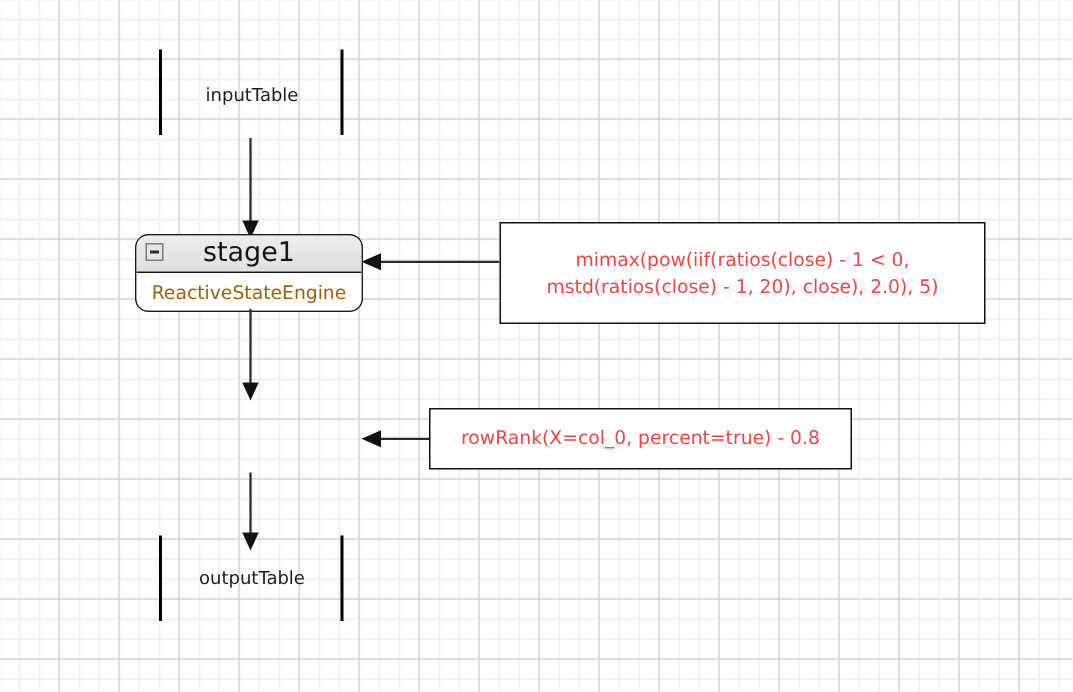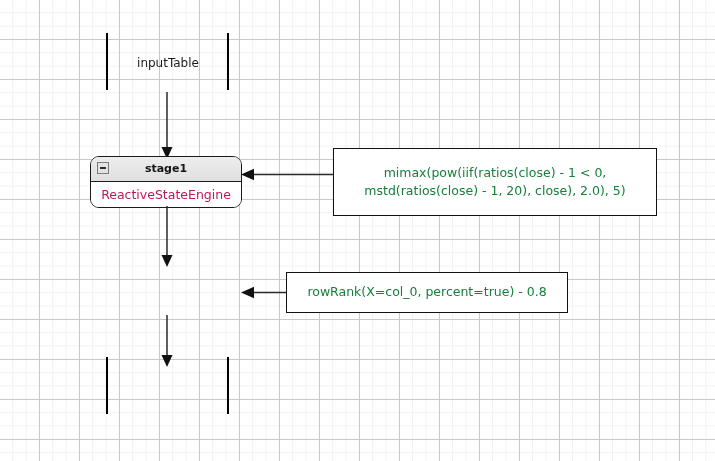--- a/index.html
+++ b/index.html
@@ -54,23 +54,22 @@
     box-sizing: border-box;
     overflow: hidden;
   }
   .stage-header {
     position: relative;
     height: 24px;
     line-height: 24px;
     background: linear-gradient(to bottom, #ededed 0%, #e0e0e0 100%);
     border-bottom: 1.6px solid #1a1a1a;
     text-align: center;
-    font-size: 11px;
+    font-size: 18px;
     color: #151515;
-    font-weight: bold;
   }
   .collapse-box {
     position: absolute;
     left: 6px;
     top: 5px;
     width: 12px;
     height: 12px;
     border: 1px solid #7d7d7d;
     background: #e4e4e4;
     box-sizing: border-box;
@@ -82,37 +81,37 @@
     top: 4px;
     width: 6px;
     height: 1.5px;
     background: #2c2c2c;
   }
   .stage-body {
     height: 25px;
     line-height: 25px;
     text-align: center;
     font-size: 12.5px;
-    color: #be185d;
+    color: #a16207;
     background: #ffffff;
     white-space: nowrap;
   }
 
   
   .expr-box {
     position: absolute;
     border: 1.6px solid #111111;
     background: #ffffff;
     box-sizing: border-box;
     display: flex;
     align-items: center;
     justify-content: center;
     text-align: center;
     font-size: 12.5px;
-    color: #15803d;
+    color: #ef4444;
     line-height: 1.45;
     padding: 4px 8px;
     white-space: pre-line;
   }
 
   
   .edge {
     position: absolute;
     overflow: visible;
   }
@@ -167,14 +166,15 @@
 
   <div class="expr-box" style="left:286px; top:272px; width:282px; height:41px;">rowRank(X=col_0, percent=true) - 0.8</div>
 
   <svg class="edge" style="left:160px; top:315px; width:14px; height:53px;">
     <line x1="7" y1="0" x2="7" y2="43"></line>
     <polygon points="7,52 1.5,40 12.5,40"></polygon>
   </svg>
 
   <div class="port-bar" style="left:106px; top:357px; height:57px;"></div>
   <div class="port-bar" style="left:227px; top:357px; height:57px;"></div>
+  <div class="port-label" style="left:112px; top:378px; width:112px;">outputTable</div>
 
 </div>
 
 </body></html>

